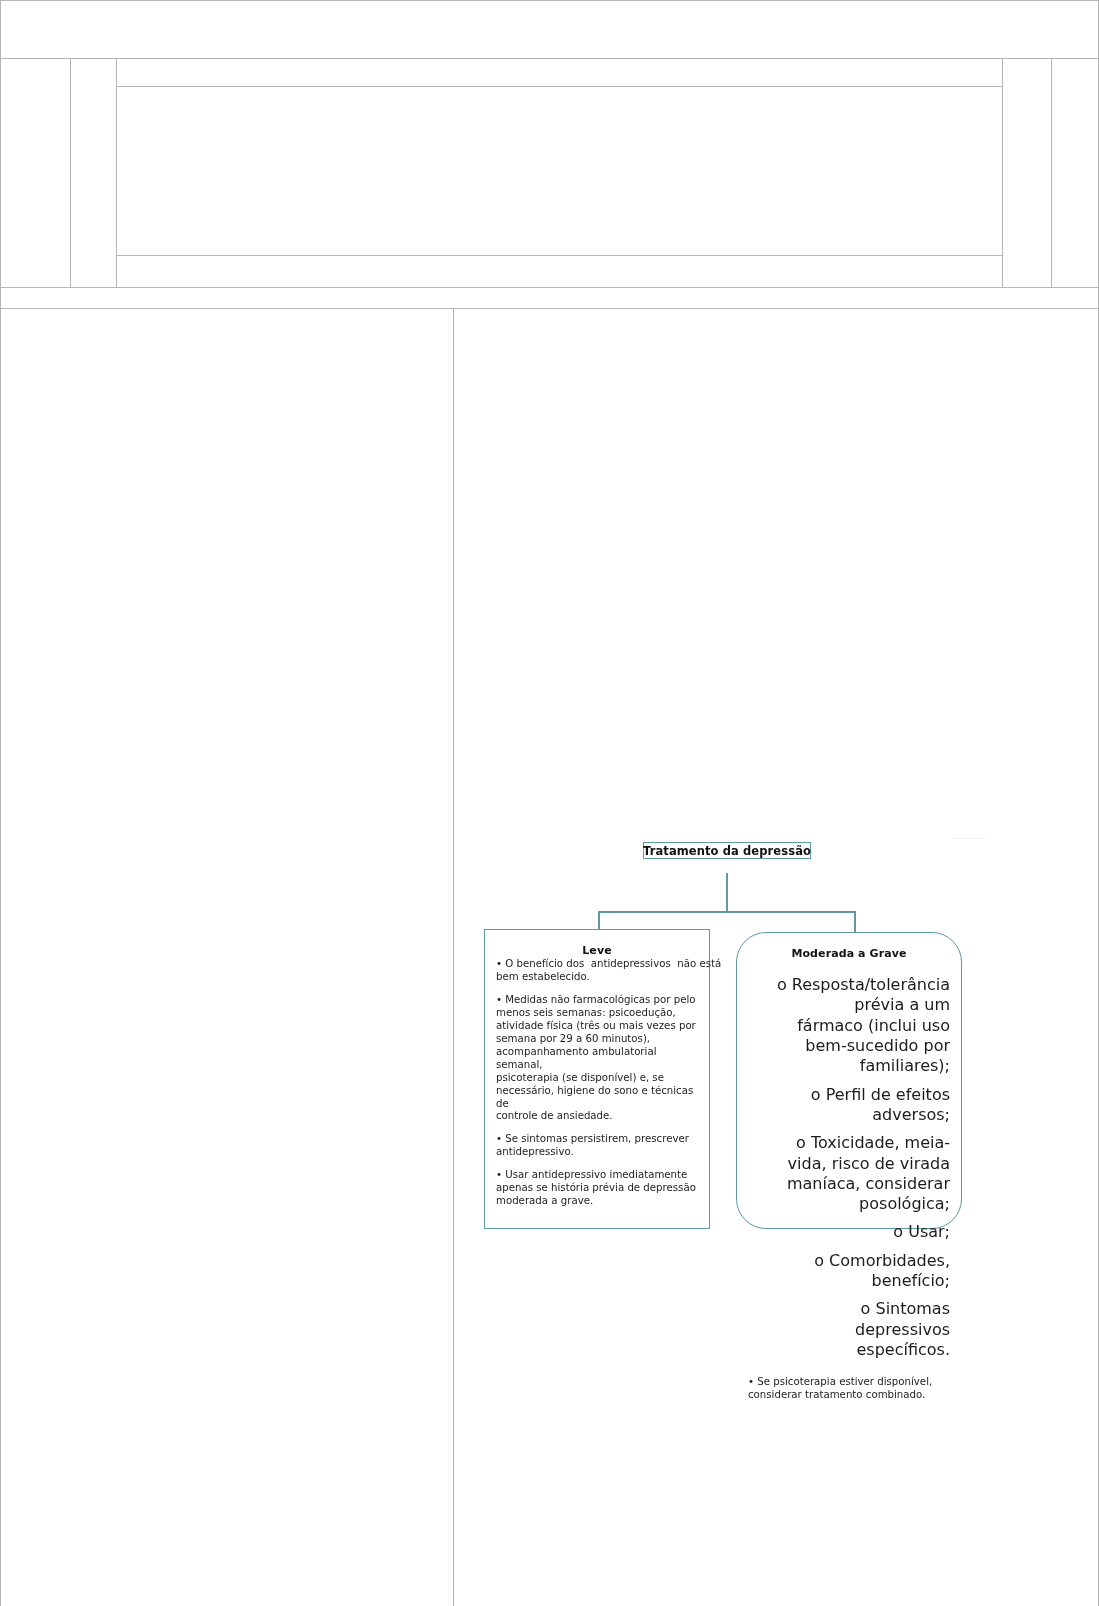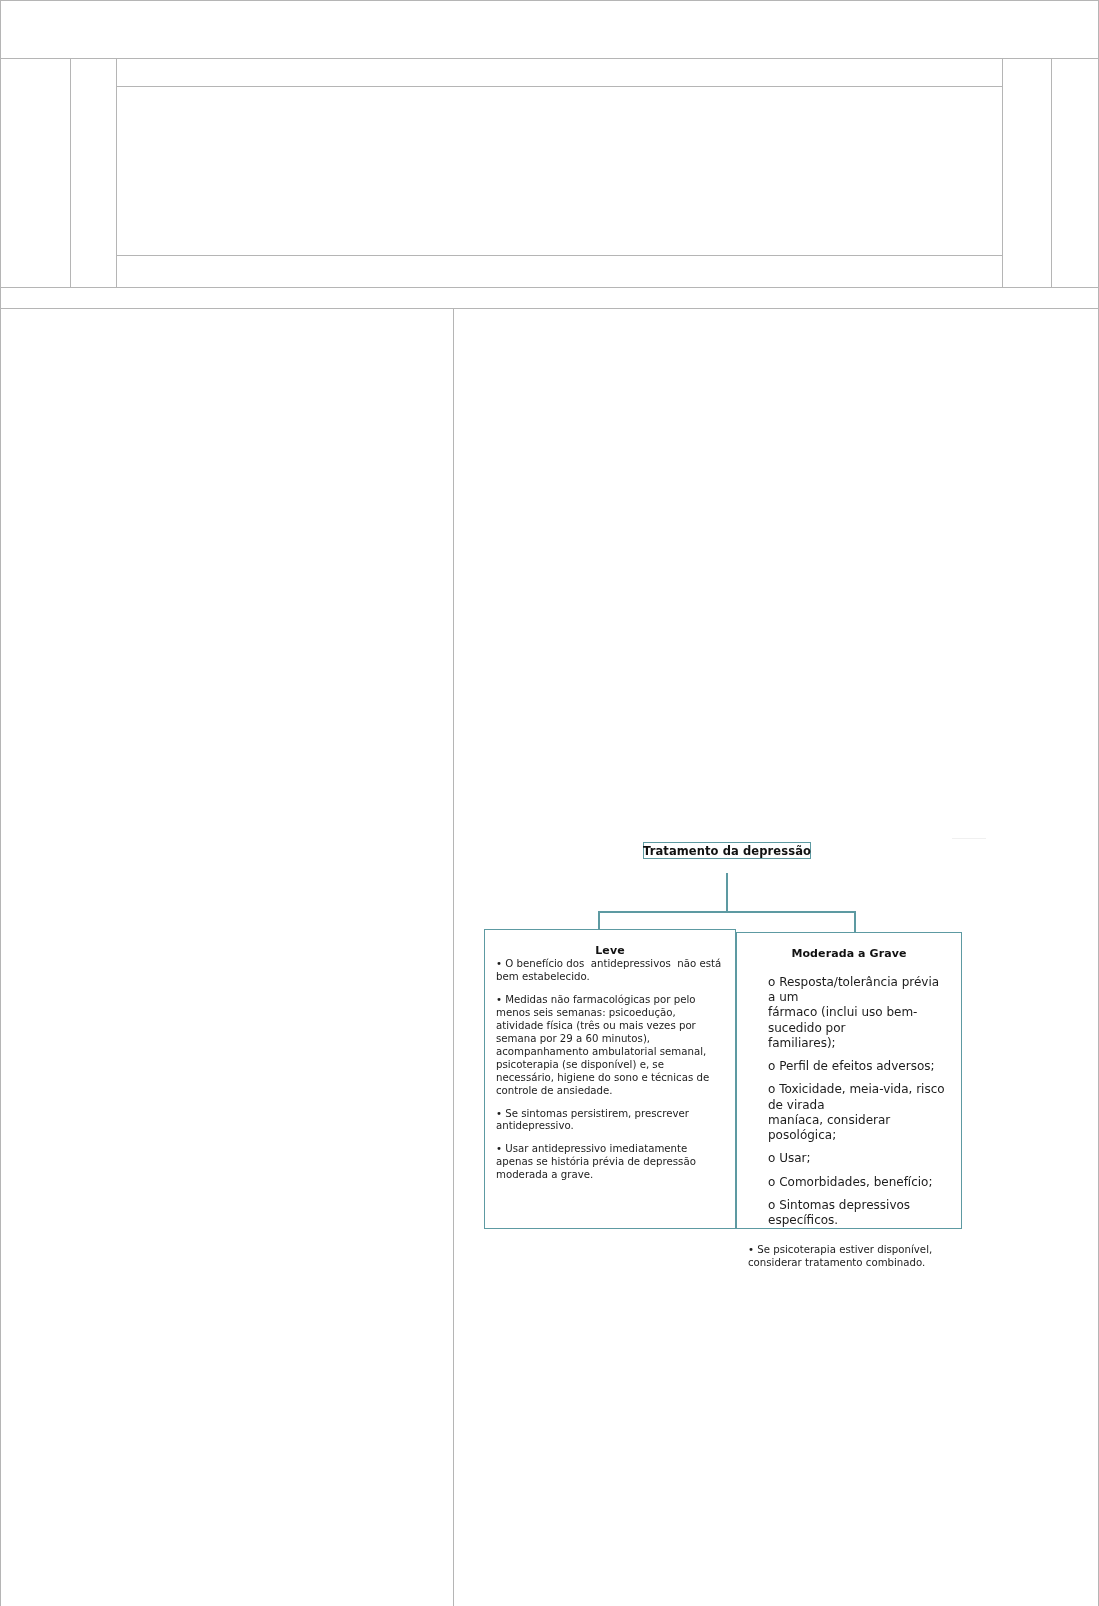--- a/index.html
+++ b/index.html
@@ -68,28 +68,29 @@
   }
   .connector.v { width: 2px; }
   .connector.h { height: 2px; }
 
   .node-branch {
     padding: 14px 11px 10px 11px;
   }
   .node-leve {
     left: 484px;
     top: 929px;
-    width: 252px;
+    width: 226px;
     height: 300px;
   }
   .node-mod {
     left: 736px;
     top: 932px;
     width: 226px;
     height: 297px;
+    border-radius: 30px;
   }
 
   .branch-head {
     text-align: center;
     font-size: 11px;
     font-weight: bold;
     color: #111;
     margin: 0 0 1px 0;
     letter-spacing: .1px;
   }
@@ -109,22 +110,23 @@
     white-space: pre;
   }
 
   .sub-list {
     margin: 15px 0 12px 0;
     padding-left: 20px;
   }
   .sub-list p {
     margin: 0 0 8px 0;
     white-space: pre-line;
-    font-size: 12px;
+    font-size: 16px;
     line-height: 1.27;
+    text-align: right;
   }
   .sub-list p:last-child { margin-bottom: 16px; }
 
   .artifact {
     position: absolute;
     background: #f0f0f0;
     height: 1px;
   }
 </style>
 </head>

